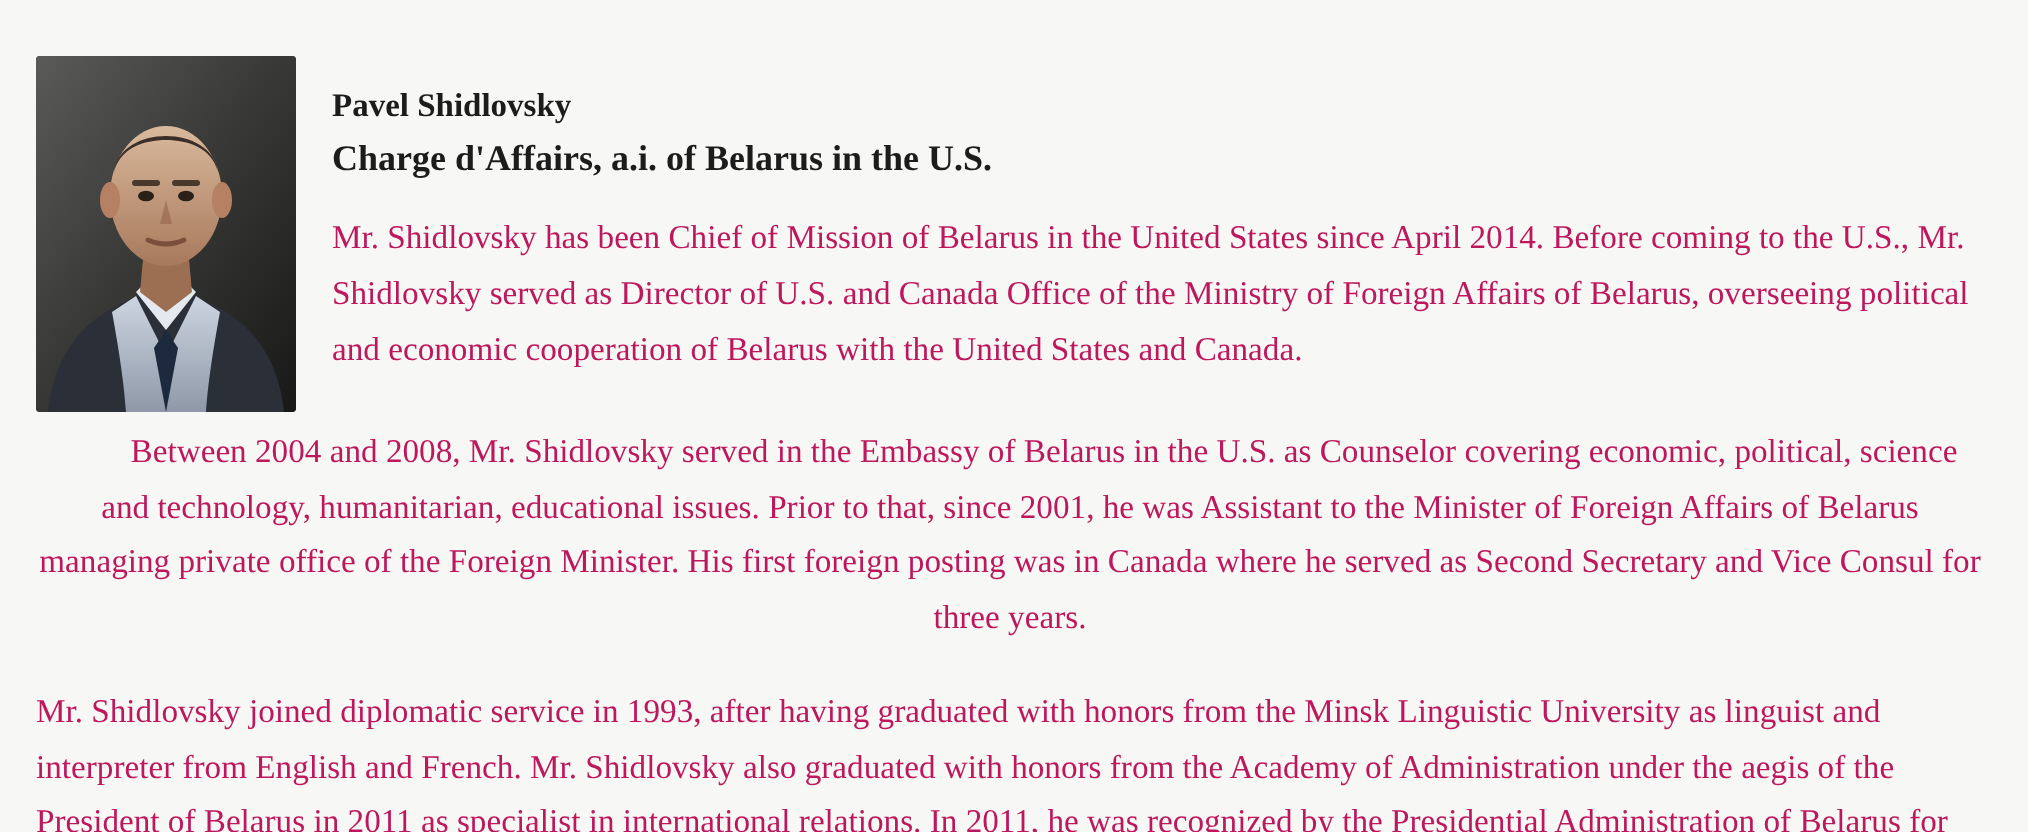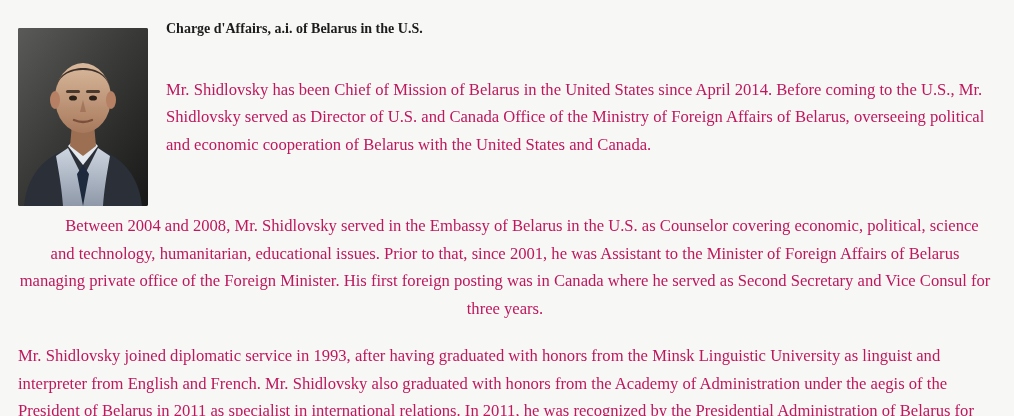--- a/index.html
+++ b/index.html
@@ -38,23 +38,23 @@
   }
   .bio-name {
     font-weight: bold;
     font-size: 16.5px;
     line-height: 1.55;
     margin: 22px 0 0 0;
     color: #1c1c1c;
   }
   .bio-title {
     font-weight: bold;
-    font-size: 14px;
+    font-size: 18px;
     line-height: 1.55;
-    margin: 0 0 36px 0;
+    margin: 0 0 12px 0;
     color: #1c1c1c;
   }
   p.body-text {
     font-size: 16.6px;
     line-height: 1.66;
     margin: 0 0 20px 0;
     text-align: left;
     color: #be185d;
   }
   p.indent {
@@ -113,20 +113,21 @@
 
       <ellipse cx="55" cy="70" rx="4" ry="2.6" fill="#2a2018"></ellipse>
       <ellipse cx="75" cy="70" rx="4" ry="2.6" fill="#2a2018"></ellipse>
 
       <path d="M65 72 L62 84 L68 84 Z" fill="#96684e" opacity="0.65"></path>
 
       <path d="M56 92 Q65 96 74 92" stroke="#7a4f3c" stroke-width="2.4" fill="none" stroke-linecap="round"></path>
     </svg>
   </div>
 
+  <div class="bio-name">Pavel Shidlovsky</div>
   <div class="bio-title">Charge d'Affairs, a.i. of Belarus in the U.S.</div>
 
   <p class="body-text">Mr. Shidlovsky has been Chief of Mission of Belarus in the United States since April 2014. Before coming to the U.S., Mr. Shidlovsky served as Director of U.S. and Canada Office of the Ministry of Foreign Affairs of Belarus, overseeing political and economic cooperation of Belarus with the United States and Canada.</p>
 
   <div class="clearfix"></div>
 
   <p class="body-text indent">Between 2004 and 2008, Mr. Shidlovsky served in the Embassy of Belarus in the U.S. as Counselor covering economic, political, science and technology, humanitarian, educational issues. Prior to that, since 2001, he was Assistant to the Minister of Foreign Affairs of Belarus managing private office of the Foreign Minister. His first foreign posting was in Canada where he served as Second Secretary and Vice Consul for three years.</p>
 
   <p class="body-text">Mr. Shidlovsky joined diplomatic service in 1993, after having graduated with honors from the Minsk Linguistic University as linguist and interpreter from English and French. Mr. Shidlovsky also graduated with honors from the Academy of Administration under the aegis of the President of Belarus in 2011 as specialist in international relations. In 2011, he was recognized by the Presidential Administration of Belarus for outstanding performance in foreign service.</p>
 

